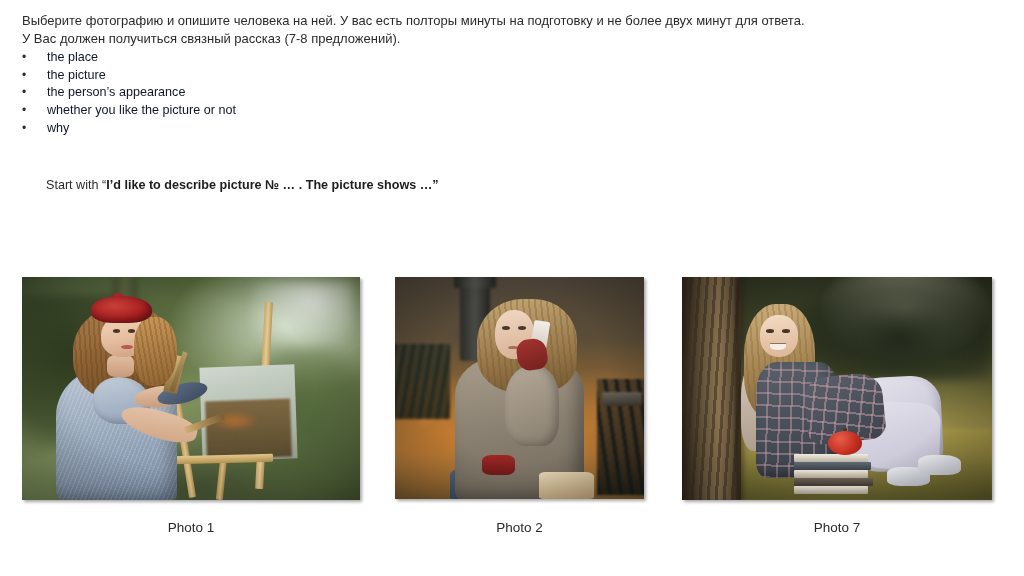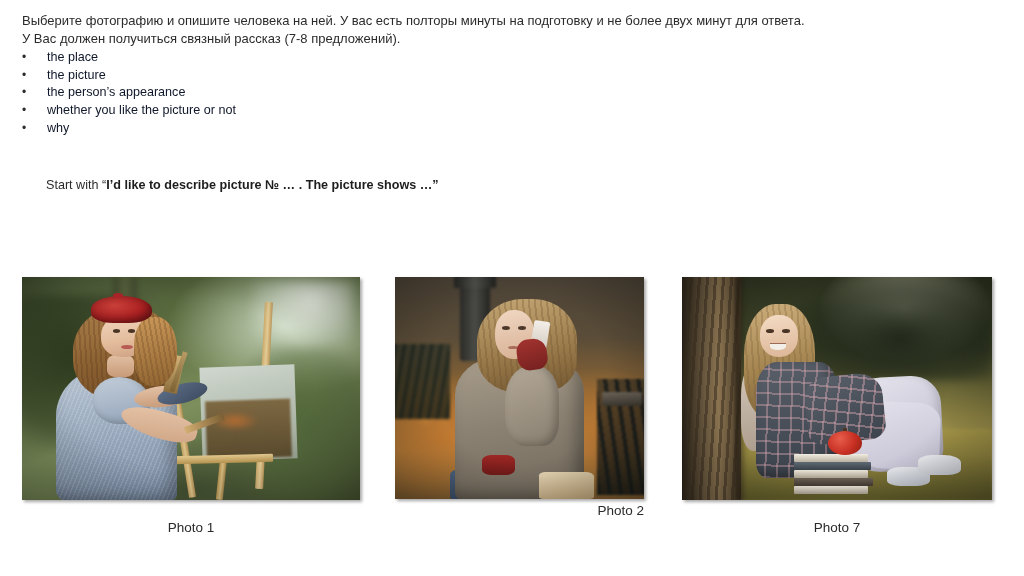--- a/index.html
+++ b/index.html
@@ -581,21 +581,21 @@
     <div id="p2-face"></div>
     <div id="p2-eye-l"></div>
     <div id="p2-eye-r"></div>
     <div id="p2-mouth"></div>
     <div id="p2-phone"></div>
     <div id="p2-jacket-arm"></div>
     <div id="p2-glove"></div>
     <div id="p2-vignette"></div>
   </div>
 </div>
-<div class="caption" style="left:395px; top:502px; width:249px;text-align:right;">Photo 2</div>
+<div class="caption" style="left:395px; top:519px; width:249px;">Photo 2</div>
 
 <div class="photo-frame" id="photo-3">
   <div class="photo-canvas">
     <div id="p3-bg"></div>
     <div id="p3-treeline"></div>
     <div id="p3-grass"></div>
     <div id="p3-trunk"></div>
     <div id="p3-trunk-edge"></div>
     <div id="p3-legs"></div>
     <div id="p3-leg2"></div>

